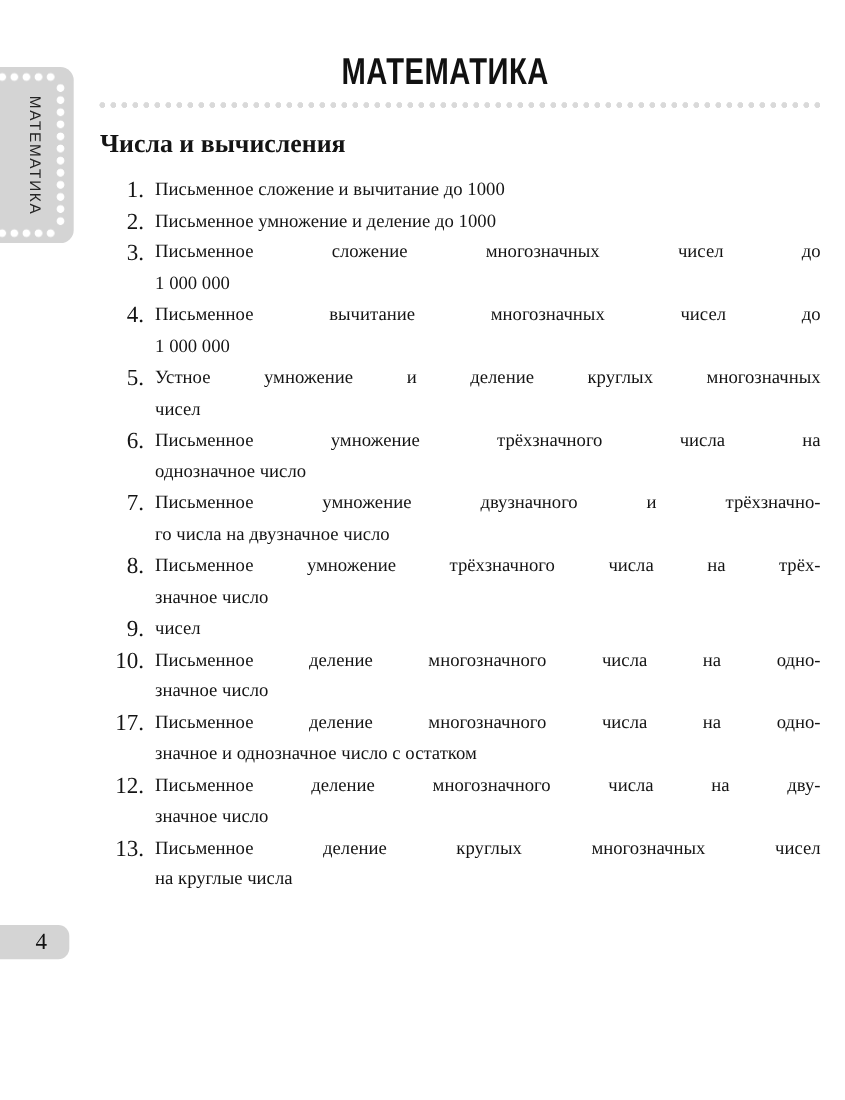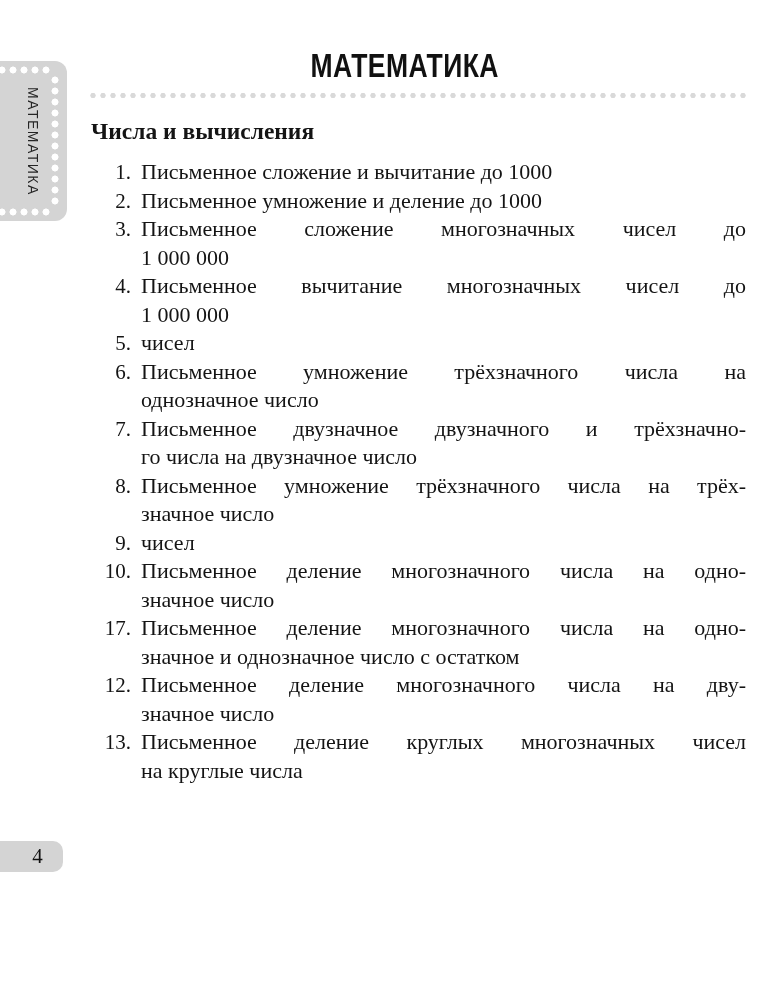--- a/index.html
+++ b/index.html
@@ -117,21 +117,21 @@
     display: grid;
     grid-template-columns: 51px 605px;
   }
   .item-num {
     text-align: right;
     padding-right: 10px;
     font-size: 21px;
     line-height: 28.5px;
   }
   .item-text {
-    font-size: 22px;
+    font-size: 17px;
     line-height: 28.5px;
   }
   .item-line.justified {
     text-align: justify;
     text-align-last: justify;
   }
 
   
   .page-number {
     position: absolute;
@@ -191,34 +191,35 @@
         <li class="topic-item">
           <span class="item-num">4.</span>
           <div class="item-text">
             <div class="item-line justified">Письменное вычитание многозначных чисел до</div>
             <div class="item-line">1 000 000</div>
           </div>
         </li>
         <li class="topic-item">
           <span class="item-num">5.</span>
           <div class="item-text">
+            <div class="item-line justified">Устное умножение и деление круглых многозначных</div>
             <div class="item-line">чисел</div>
           </div>
         </li>
         <li class="topic-item">
           <span class="item-num">6.</span>
           <div class="item-text">
             <div class="item-line justified">Письменное умножение трёхзначного числа на</div>
             <div class="item-line">однозначное число</div>
           </div>
         </li>
         <li class="topic-item">
           <span class="item-num">7.</span>
           <div class="item-text">
-            <div class="item-line justified">Письменное двузначное двузначного и трёхзначно-</div>
+            <div class="item-line justified">Письменное умножение двузначного и трёхзначно-</div>
             <div class="item-line">го числа на двузначное число</div>
           </div>
         </li>
         <li class="topic-item">
           <span class="item-num">8.</span>
           <div class="item-text">
             <div class="item-line justified">Письменное умножение трёхзначного числа на трёх-</div>
             <div class="item-line">значное число</div>
           </div>
         </li>

